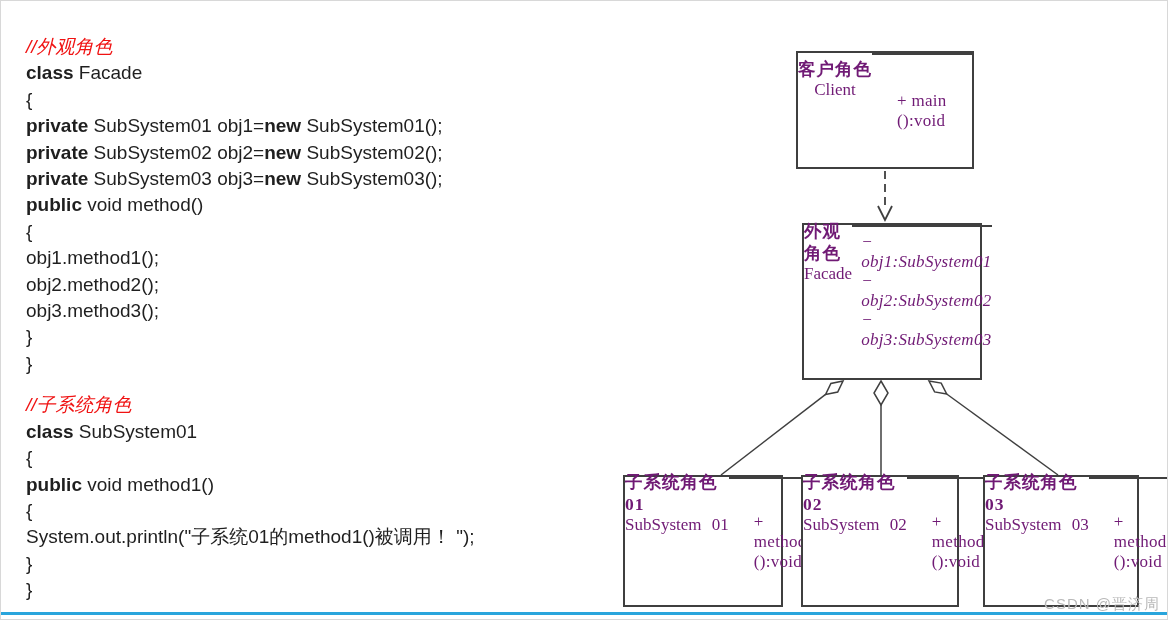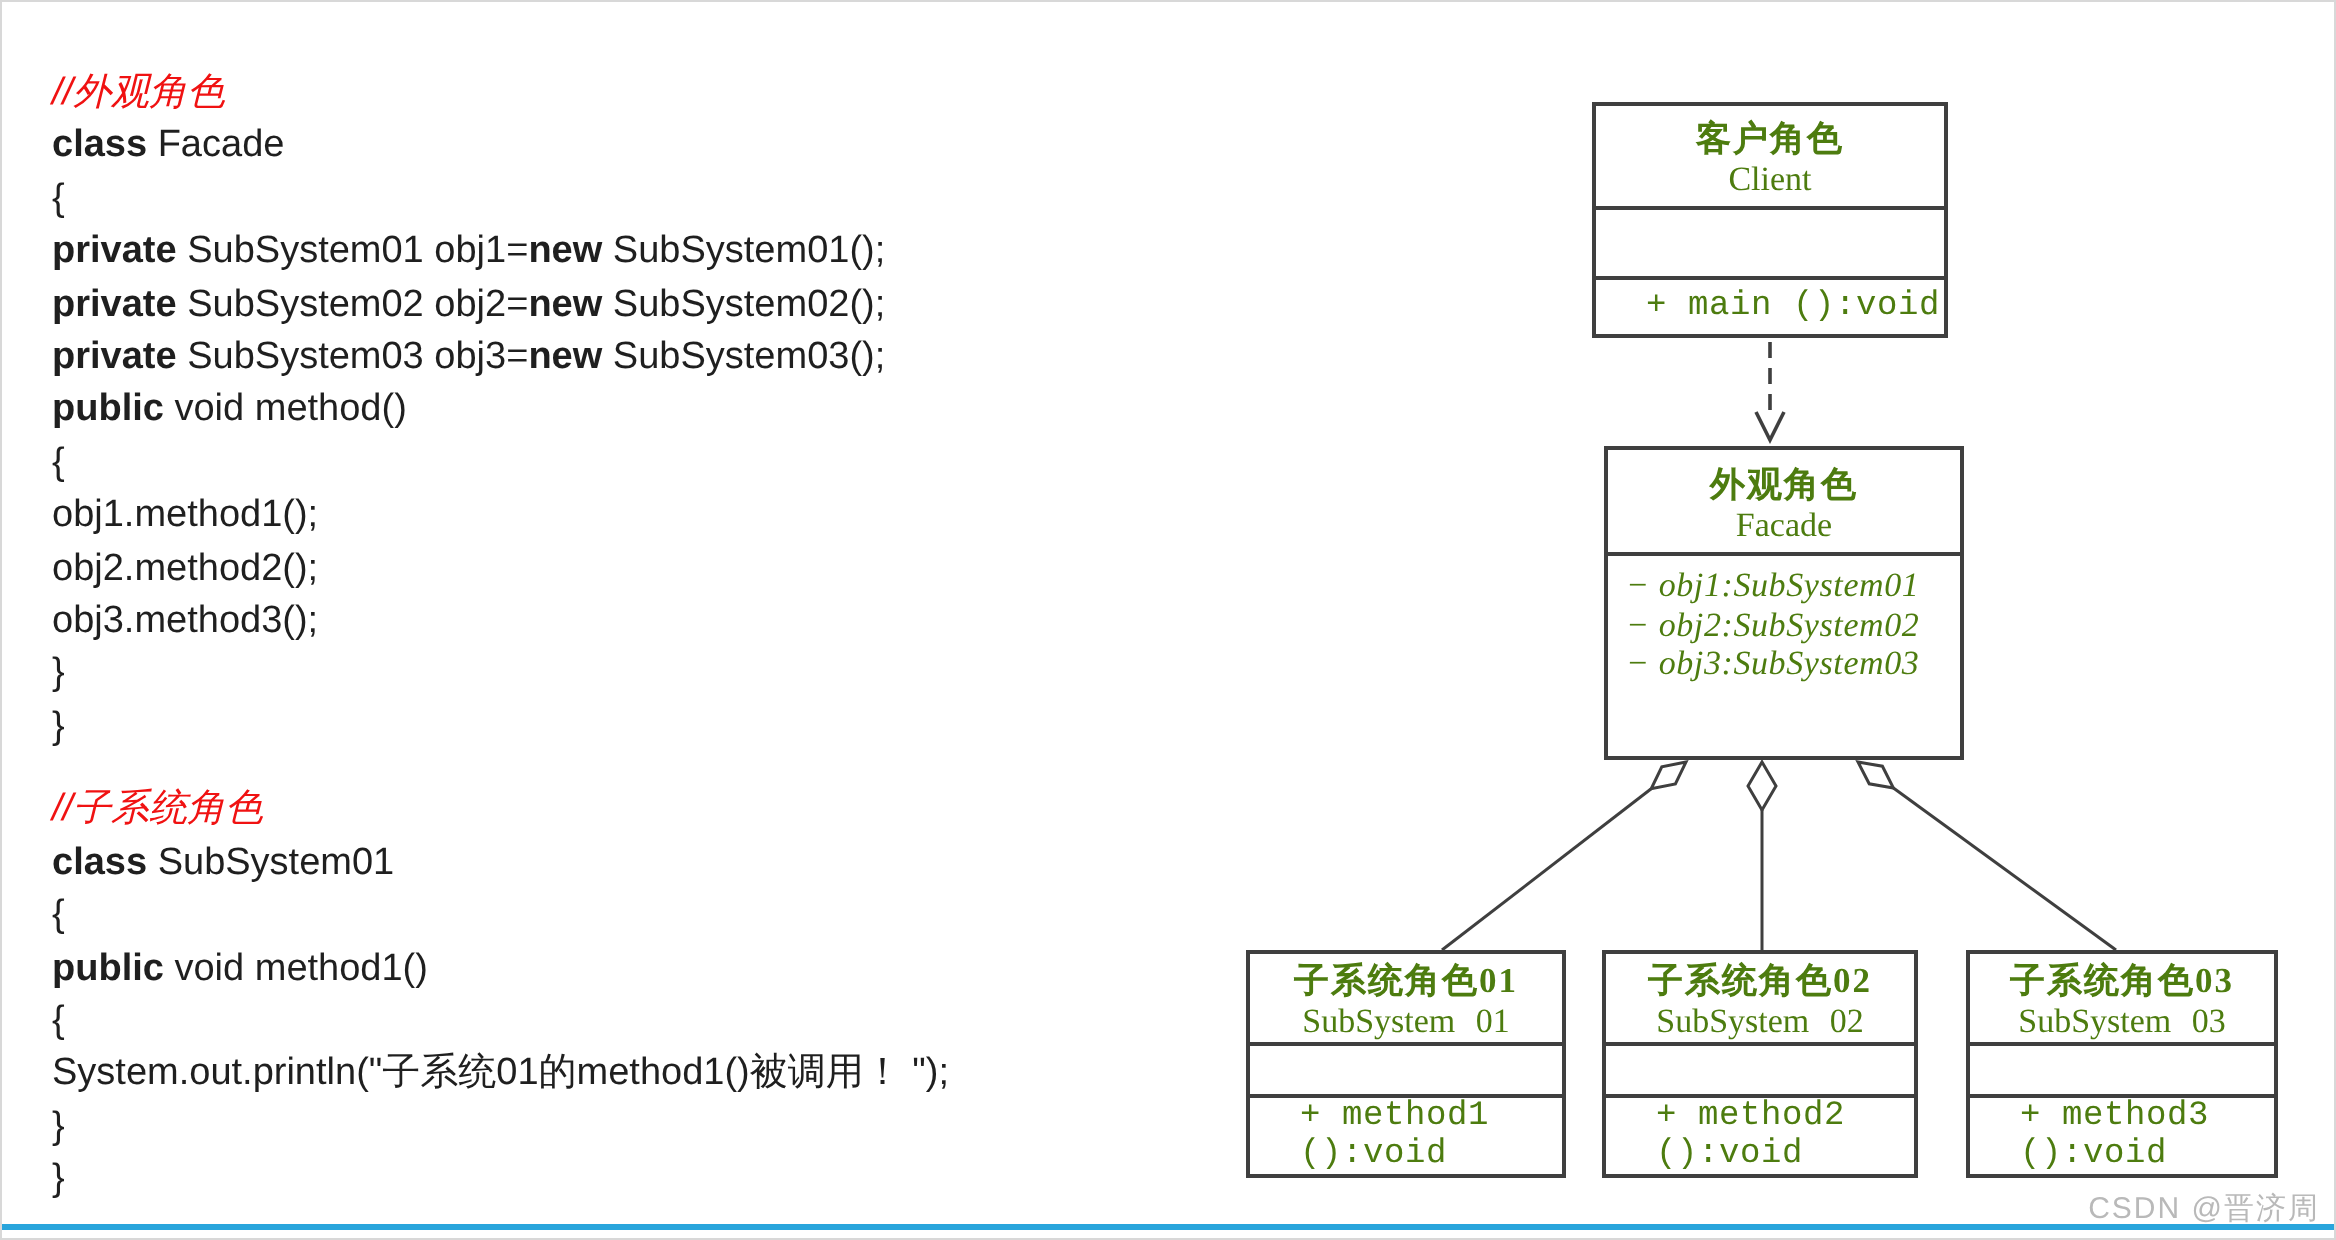--- a/index.html
+++ b/index.html
@@ -43,22 +43,22 @@
     position: absolute;
     left: 0; top: 0;
     width: 1168px; height: 620px;
     pointer-events: none;
   }
   .uml-box {
     position: absolute;
     background: #ffffff;
     border: 2px solid var(--line);
     display: flex;
-    flex-direction: column;
-    color: #4d7c0f;
+    flex-direction: row;
+    color: #701a75;
     font-family: "Liberation Serif", "DejaVu Serif", serif;
   }
   .sec-title {
     display: flex;
     flex-direction: column;
     align-items: center;
     justify-content: center;
     padding-top: 2px;
   }
   .sec-title .cn {
@@ -75,38 +75,37 @@
   }
   .sec-attrs { border-top: 2px solid var(--line); }
   .sec-methods {
     border-top: 2px solid var(--line);
     flex: 1;
     display: flex;
     align-items: center;
     padding-left: 25px;
     font-size: 17px;
     letter-spacing: 0.3px;
-    font-family: Liberation Mono, monospace;
   }
   .attr-line {
     font-size: 17px;
     line-height: 19.5px;
     padding-left: 9px;
     letter-spacing: 0.3px;
   }
 
   #box-client  { left: 795px; top: 50px;  width: 178px; height: 118px; }
   #box-client  .sec-title { height: 50px; }
   #box-client  .sec-attrs { height: 35px; }
 
   #box-facade  { left: 801px; top: 222px; width: 180px; height: 157px; }
   #box-facade  .sec-title { height: 51px; }
   #box-facade  .sec-attrs { height: 72px; padding-top: 5px; font-style: italic; }
 
-  .sub-box { top: 474px; height: 114px; }
+  .sub-box { top: 474px; height: 132px; }
   .sub-box .sec-title { height: 49px; }
   .sub-box .sec-attrs { height: 35px; }
   #box-sub1 { left: 622px; width: 160px; }
   #box-sub2 { left: 800px; width: 158px; }
   #box-sub3 { left: 982px; width: 156px; }
 
   
   .watermark {
     position: absolute;
     right: 7px;

